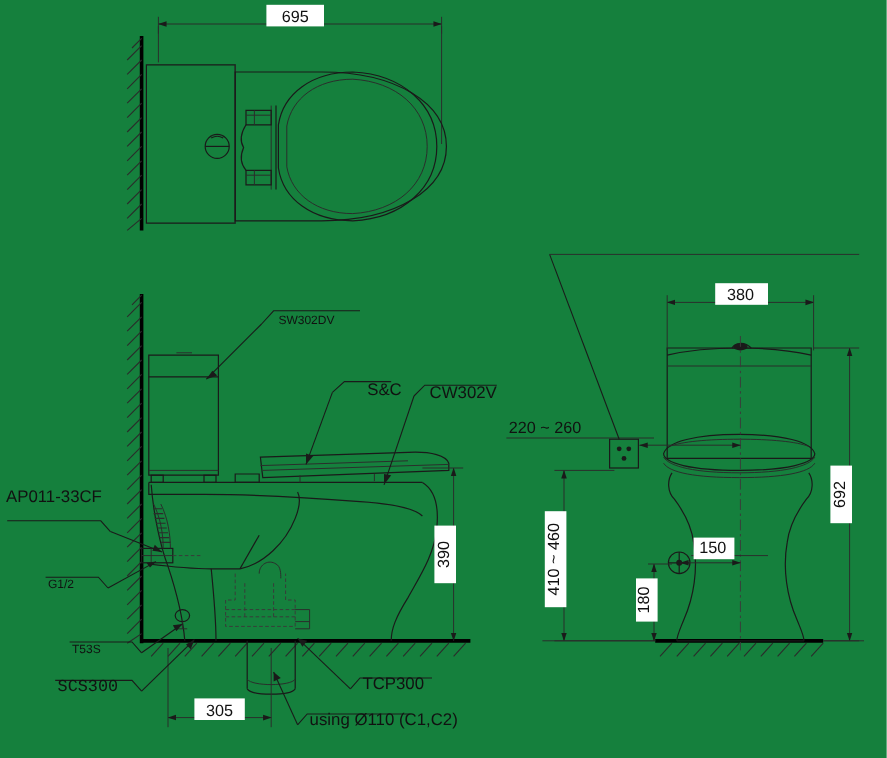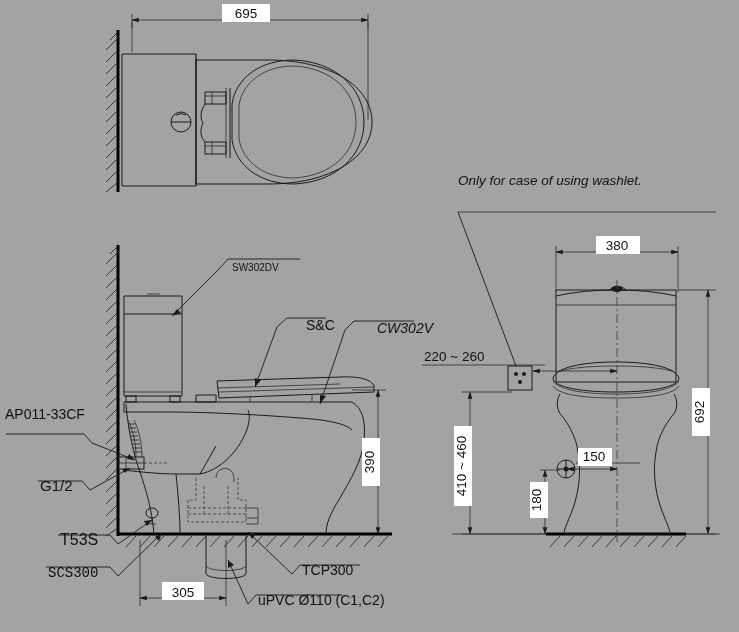--- a/index.html
+++ b/index.html
@@ -7,21 +7,21 @@
     padding: 0;
     background: #ffffff;
   }
   body {
     font-family: "Liberation Sans", sans-serif;
   }
   #drawing-root {
     position: relative;
     width: 739px;
     height: 632px;
-    background: #a3a3a3;
+    background: #15803d;
     overflow: hidden;
   }
   svg.sheet {
     position: absolute;
     left: 0;
     top: 0;
     width: 739px;
     height: 632px;
   }
   .ln { stroke: #1a1a1a; fill: none; stroke-width: 1; }
@@ -474,45 +474,44 @@
   </svg>
 
   <div style="position:absolute; left:232px; top:257px;">
     <span class="txt" style="font-family:'Liberation Sans',sans-serif; font-size:10px; color:#111;">SW302DV</span>
   </div>
 
   <div style="position:absolute; left:284px; top:316px;margin-left:22px;">
     <span style="font-family:'Liberation Sans',sans-serif; font-size:14px; color:#111;">S&amp;C</span>
   </div>
 
-  <div style="position:absolute; left:377px; top:319px;font-style:italic;">
+  <div style="position:absolute; left:358px; top:319px;">
     <span style="font-family:'Liberation Sans',sans-serif; font-size:14px; color:#111;">CW302V</span>
   </div>
 
   <div style="position:absolute; left:5px; top:405px;">
     <span style="font-family:'Liberation Sans',sans-serif; font-size:14px; color:#111;">AP011-33CF</span>
   </div>
 
   <div style="position:absolute; left:40px; top:477px;">
-    <span style="font-family:'Liberation Sans',sans-serif; font-size:15px; color:#111;">G1/2</span>
+    <span style="font-family:'Liberation Sans',sans-serif; font-size:10px; color:#111;">G1/2</span>
   </div>
 
   <div style="position:absolute; left:60px; top:531px;">
-    <span style="font-family:'Liberation Sans',sans-serif; font-size:16px; color:#111;text-align:center;">T53S</span>
+    <span style="font-family:'Liberation Sans',sans-serif; font-size:10px; color:#111;text-align:center;">T53S</span>
   </div>
 
   <div style="position:absolute; left:48px; top:563px;">
     <span style="font-family:Liberation Mono, monospace; font-size:14px; color:#111;">SCS300</span>
   </div>
 
   <div style="position:absolute; left:302px; top:561px;">
     <span style="font-family:'Liberation Sans',sans-serif; font-size:14px; color:#111;text-align:center;">TCP300</span>
   </div>
 
   <div style="position:absolute; left:258px; top:591px;">
-    <span style="font-family:'Liberation Sans',sans-serif; font-size:14px; color:#111;">uPVC Ø110 (C1,C2)</span>
+    <span style="font-family:'Liberation Sans',sans-serif; font-size:14px; color:#111;">using Ø110 (C1,C2)</span>
   </div>
 
   <div style="position:absolute; left:458px; top:172px; line-height:17px;">
-    <div style="font-family:'Liberation Sans',sans-serif; font-size:13.5px; font-style:italic; color:#111;">Only for case of using washlet.</div>
   </div>
 
 </div>
 
 </body></html>

